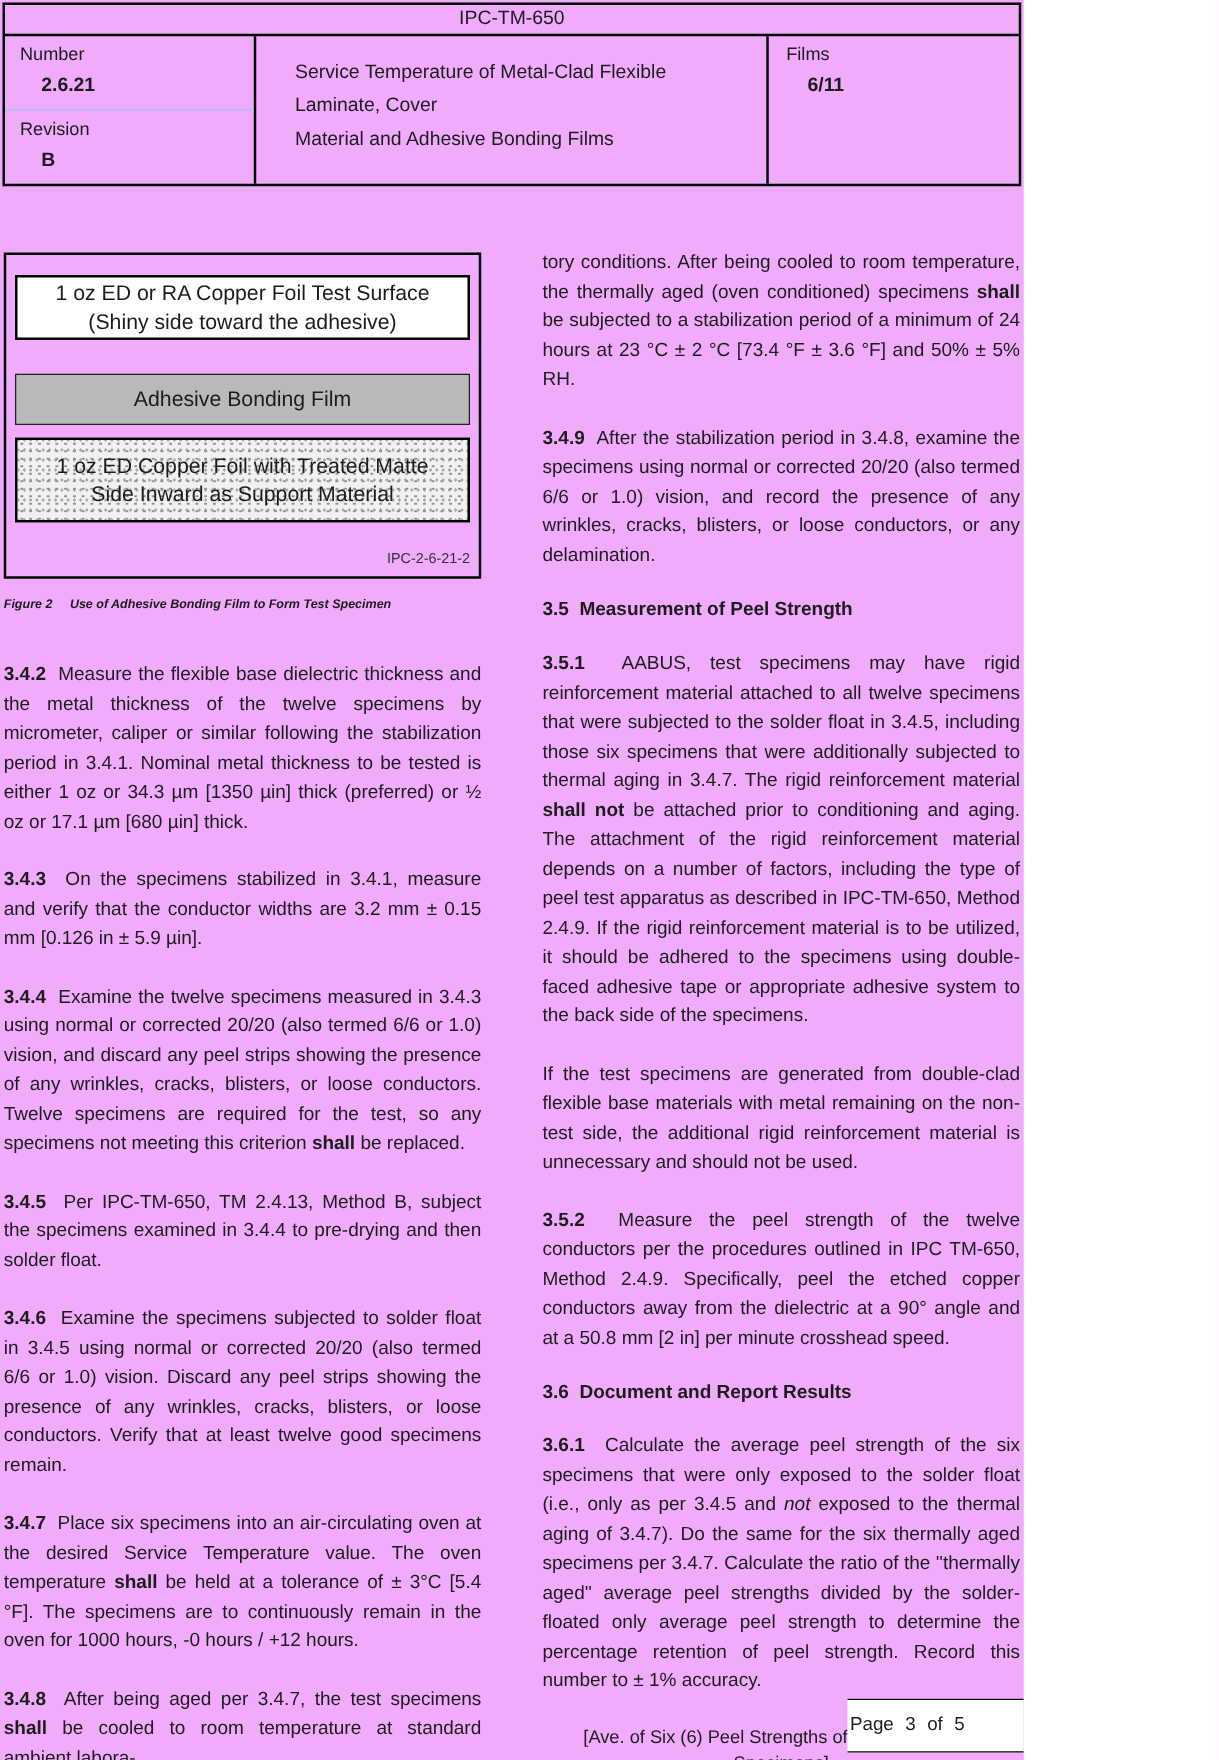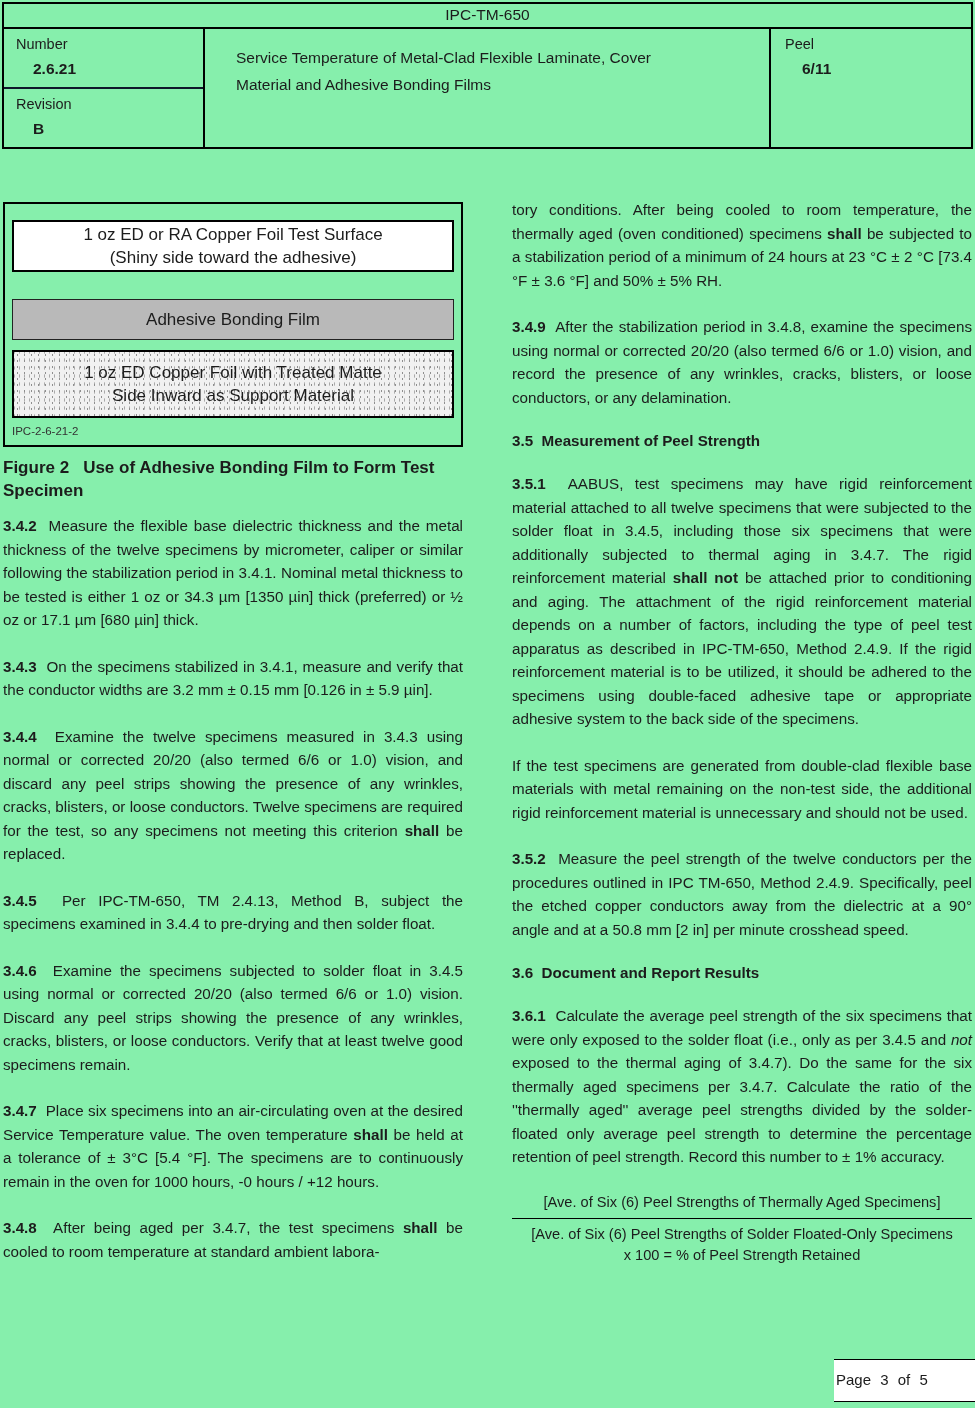--- a/index.html
+++ b/index.html
@@ -1,37 +1,37 @@
 <!DOCTYPE html>
 <html><head>
 <meta charset="utf-8">
 <style>
   * { margin: 0; padding: 0; box-sizing: border-box; }
   html, body { background: #ffffff; }
   .page {
     position: relative;
-    width: 975px;
+    width: 819px;
     height: 1408px;
-    background: #86efac;
+    background: #f0abfc;
     color: #1c1c1c;
     font-family: "Liberation Sans", "DejaVu Sans", sans-serif;
     overflow: hidden;
   }
 
   
   .hdr { margin: 2px 2px 0 2px; border: 2px solid #000; }
   .hdr-title {
     border-bottom: 2px solid #000;
     text-align: center;
     font-size: 15.5px;
     padding: 2px 0 3px 0;
   }
   .hdr-main { display: flex; height: 118px; }
   .hdr-col-number { width: 201px; border-right: 2px solid #000; }
-  .num-cell { height: 60px; border-bottom: 2px solid #0f172a; padding: 7px 12px 0 12px; }
+  .num-cell { height: 60px; border-bottom: 2px solid #c4b5fd; padding: 7px 12px 0 12px; }
   .rev-cell { padding: 7px 12px 0 12px; }
   .hdr-col-subject { flex: 1; border-right: 2px solid #000; padding: 7px 12px 0 14px; }
   .hdr-col-date { width: 200px; padding: 7px 12px 0 14px; }
   .hdr-label { font-size: 14.5px; }
   .hdr-value { font-weight: bold; font-size: 15.5px; margin: 8px 0 0 17px; }
   .subject-value {
     font-weight: normal;
     font-size: 15.5px;
     line-height: 27px;
     margin: 8px 0 0 17px;
@@ -82,26 +82,27 @@
     border: 2px solid #000;
     min-height: 67px;
     padding: 9px 0;
     background-color: #f1f1f1;
     background-image:
       radial-gradient(#8f8f8f 0.9px, transparent 1px),
       radial-gradient(#ababab 0.9px, transparent 1px);
     background-size: 7px 6px, 5px 8px;
     background-position: 0 0, 3px 4px;
   }
-  .fig-id { font-size: 11.5px; color: #333; margin-top: 7px; }
+  .fig-id { text-align: right; font-size: 11.5px; color: #333; margin-top: 23px; }
   .fig-caption {
     font-weight: bold;
-    font-size: 17px;
+    font-size: 10px;
     line-height: 23px;
-    margin: 9px 0 12px 0;
+    margin: 9px 0 33px 0;
+    font-style: italic;
   }
   .fig-caption-label { margin-right: 14px; }
 
   
   .formula { font-size: 14.6px; line-height: 21px; text-align: center; margin-top: 1px; }
   .formula-num { padding-bottom: 5px; }
   .formula-den { border-top: 1.5px solid #000; padding-top: 5px; }
 
   
   .footer {
@@ -133,21 +134,21 @@
         <div class="rev-cell">
           <div class="hdr-label">Revision</div>
           <div class="hdr-value">B</div>
         </div>
       </div>
       <div class="hdr-col-subject">
         <div class="subject-value">Service Temperature of Metal-Clad Flexible Laminate, Cover
 Material and Adhesive Bonding Films</div>
       </div>
       <div class="hdr-col-date">
-        <div class="hdr-label">Peel</div>
+        <div class="hdr-label">Films</div>
         <div class="hdr-value">6/11</div>
       </div>
     </div>
   </div>
 
   <div class="columns">
 
     <div class="col">
 
       <div class="fig-outer">

